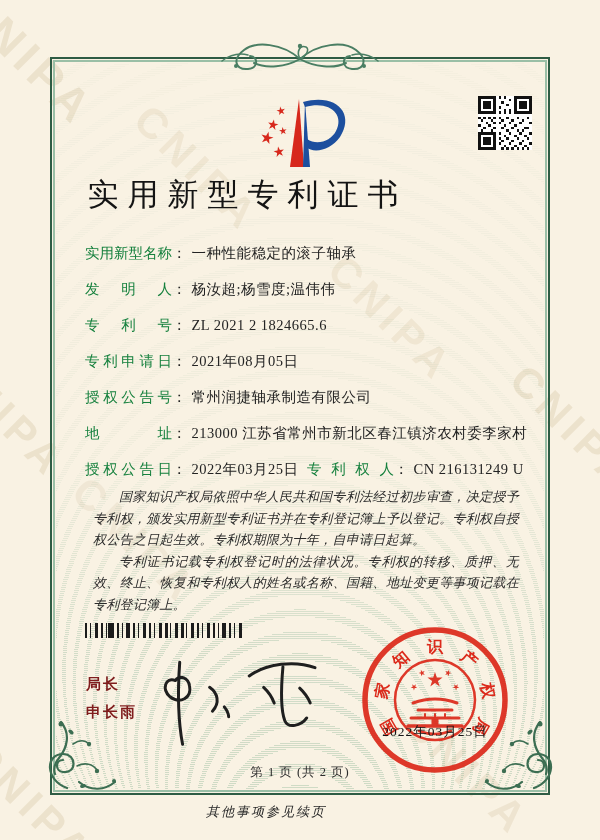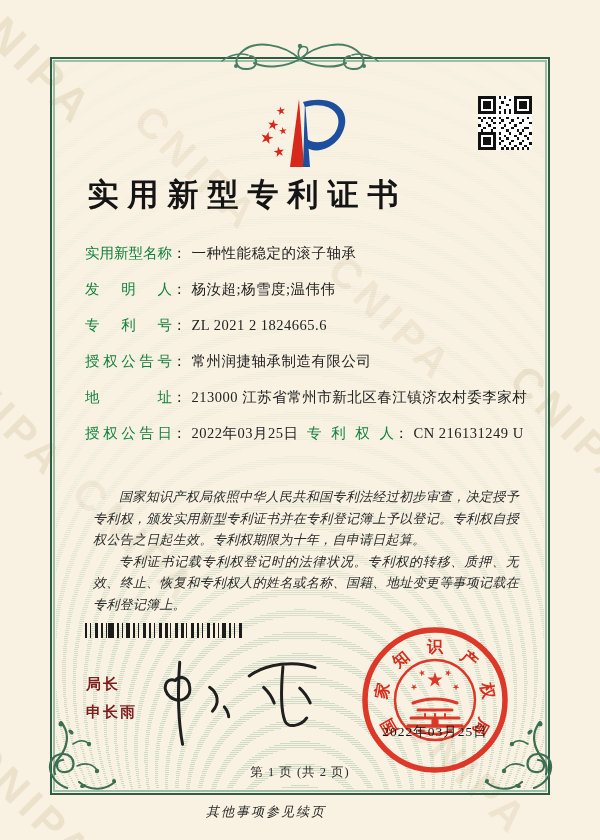--- a/index.html
+++ b/index.html
@@ -57,21 +57,21 @@
 
   
   .cert-no {
     position:absolute; left:82px; top:92px;
     font-size:13.5px; letter-spacing:2px; color:#3a3a3a;
   }
   .logo { position:absolute; left:243px; top:92px; }
   .qr   { position:absolute; left:478px; top:96px; }
   .title {
     position:absolute; left:0; top:174px; width:495px;
-    text-align:center; font-size:31px; font-weight:bold;
+    text-align:center; font-size:31px; font-weight:normal;
     letter-spacing:9px; color:#141414;
   }
 
   
   .fields { position:absolute; left:85px; top:242px; width:445px; }
   .frow { margin-bottom:14px; line-height:22px; font-size:14.5px; color:#232323; white-space:nowrap; }
   .lbl {
     display:inline-block; width:87px;
     text-align:justify; text-align-last:justify;
     font-weight:500; color:#15803d; vertical-align:bottom;
@@ -246,20 +246,23 @@
 
   <div class="fields">
     <div class="frow">
       <span class="lbl">实用新型名称</span><span class="colon">：</span><span class="val">一种性能稳定的滚子轴承</span>
     </div>
     <div class="frow">
       <span class="lbl">发明人</span><span class="colon">：</span><span class="val">杨汝超;杨雪度;温伟伟</span>
     </div>
     <div class="frow">
       <span class="lbl">专利号</span><span class="colon">：</span><span class="val">ZL 2021 2 1824665.6</span>
+    </div>
+    <div class="frow">
+      <span class="lbl">专利申请日</span><span class="colon">：</span><span class="val">2021年08月05日</span>
     </div>
     <div class="frow">
       <span class="lbl">授权公告号</span><span class="colon">：</span><span class="val">常州润捷轴承制造有限公司</span>
     </div>
     <div class="frow">
       <span class="lbl">地址</span><span class="colon">：</span><span class="val">213000 江苏省常州市新北区春江镇济农村委李家村</span>
     </div>
     <div class="frow frow-pair">
       <span class="pair1"><span class="lbl">授权公告日</span><span class="colon">：</span><span class="val">2022年03月25日</span></span><span class="pair2"><span class="lbl">专利权人</span><span class="colon">：</span><span class="val">CN 216131249 U</span></span>
     </div>

